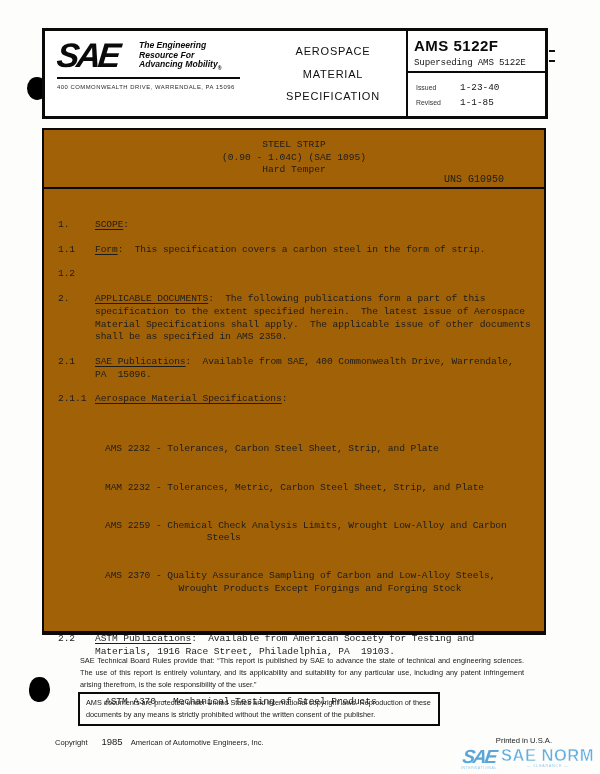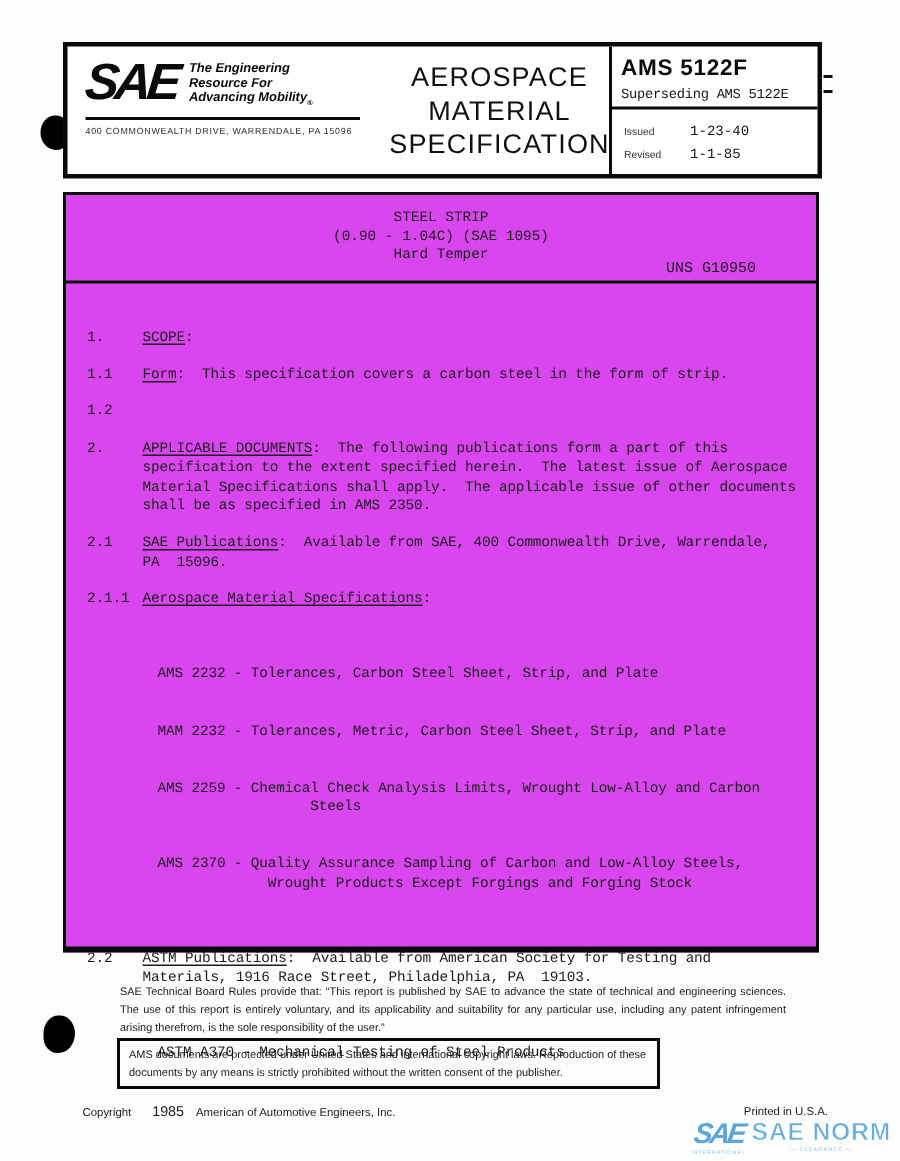--- a/index.html
+++ b/index.html
@@ -19,34 +19,34 @@
   }
   .logo-block { position:absolute; left:12px; top:9px; width:205px; }
   .logo-row { display:flex; align-items:flex-start; }
   .sae-word {
     font-family:"Liberation Sans",sans-serif;
     font-weight:bold; font-style:italic;
     font-size:34px; line-height:30px; letter-spacing:-3px;
     transform:skewX(-6deg); color:#0a0a0a;
   }
   .tagline {
-    margin-left:8px; margin-top:1px;
+    margin-left:21px; margin-top:1px;
     font-size:8.6px; line-height:9.6px;
     font-weight:bold; font-style:italic; color:#0a0a0a;
     white-space:nowrap;
   }
   .tagline .reg { font-size:5px; vertical-align:sub; }
   .logo-rule { width:183px; height:2.5px; background:#0a0a0a; margin-top:3px; }
   .logo-address {
     margin-top:5px; font-size:5.9px; letter-spacing:0.5px;
     color:#2b2b2b; white-space:nowrap;
   }
   .doc-type {
     position:absolute; left:212px; top:9px; width:152px;
-    text-align:center; font-size:18px; line-height:22.5px;
+    text-align:center; font-size:11px; line-height:22.5px;
     letter-spacing:0.8px; color:#101010;
   }
   .header-vdivider { position:absolute; left:361px; top:0; bottom:0; width:2px; background:#0a0a0a; }
   .header-right { position:absolute; left:363px; right:0; top:0; bottom:0; }
   .doc-number {
     padding:3px 6px 0 6px; font-weight:bold; font-size:15px;
     letter-spacing:0.5px; color:#0a0a0a; line-height:23px;
   }
   .superseding {
     font-family:"Liberation Mono","DejaVu Sans Mono",monospace;
@@ -58,21 +58,21 @@
   .date-label { width:44px; font-size:6.9px; color:#333; }
   .date-value { font-family:"Liberation Mono","DejaVu Sans Mono",monospace; font-size:9.4px; }
   .reg-ticks { position:absolute; left:549px; top:50px; }
   .reg-ticks div { width:6px; height:2px; background:#111; margin-bottom:8px; }
   
   .punch-hole-top { position:absolute; left:27px; top:77px; width:20px; height:23px; background:#000; border-radius:50% 50% 48% 52%; }
   .punch-hole-bottom { position:absolute; left:29px; top:677px; width:21px; height:25px; background:#000; border-radius:50% 50% 55% 45%; }
   
   .main-box {
     position:absolute; left:42px; top:128px; width:504px; height:507px;
-    border:2px solid #0a0a0a; border-bottom-width:4px; background:#d946ef;
+    border:2px solid #0a0a0a; border-bottom-width:4px; background:#a16207;
   }
   .title-block {
     position:relative; height:59px; border-bottom:2px solid #0a0a0a;
     padding-top:9px; text-align:center;
     font-family:"Liberation Mono","DejaVu Sans Mono",monospace;
     font-size:9.6px; line-height:12.5px; color:#1c1c1c;
   }
   .uns-code {
     position:absolute; right:40px; bottom:1px;
     font-family:"Liberation Mono","DejaVu Sans Mono",monospace; font-size:10px;

